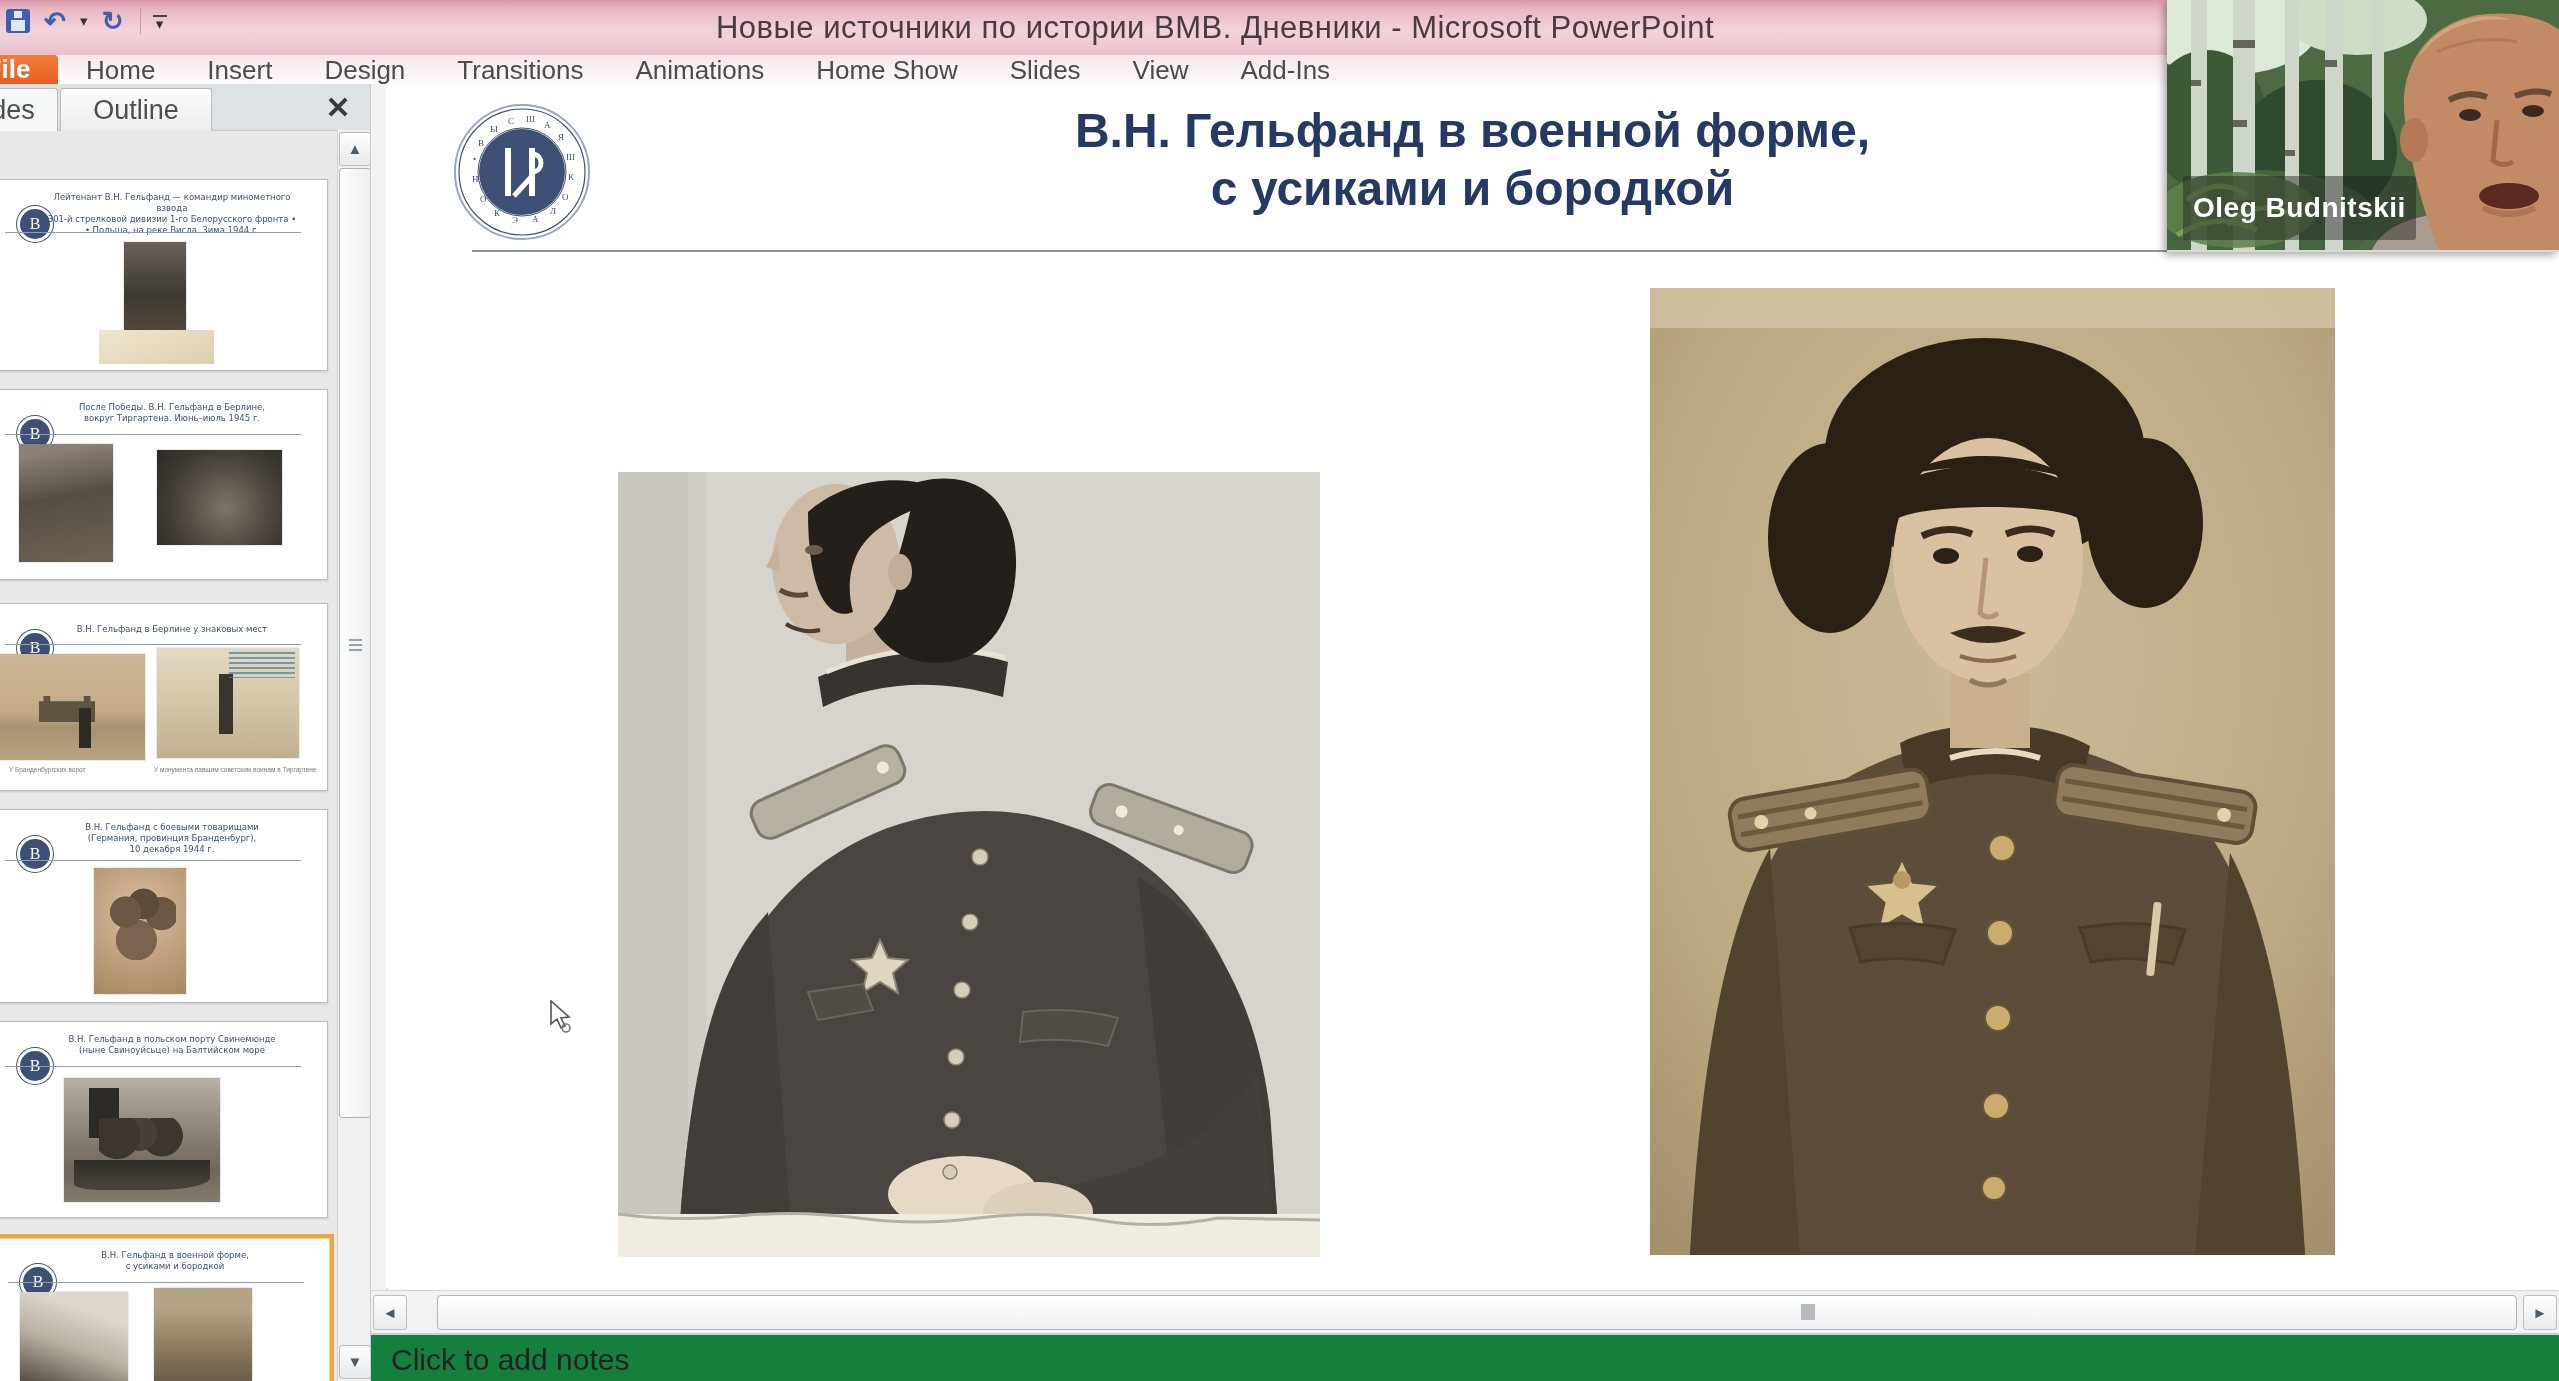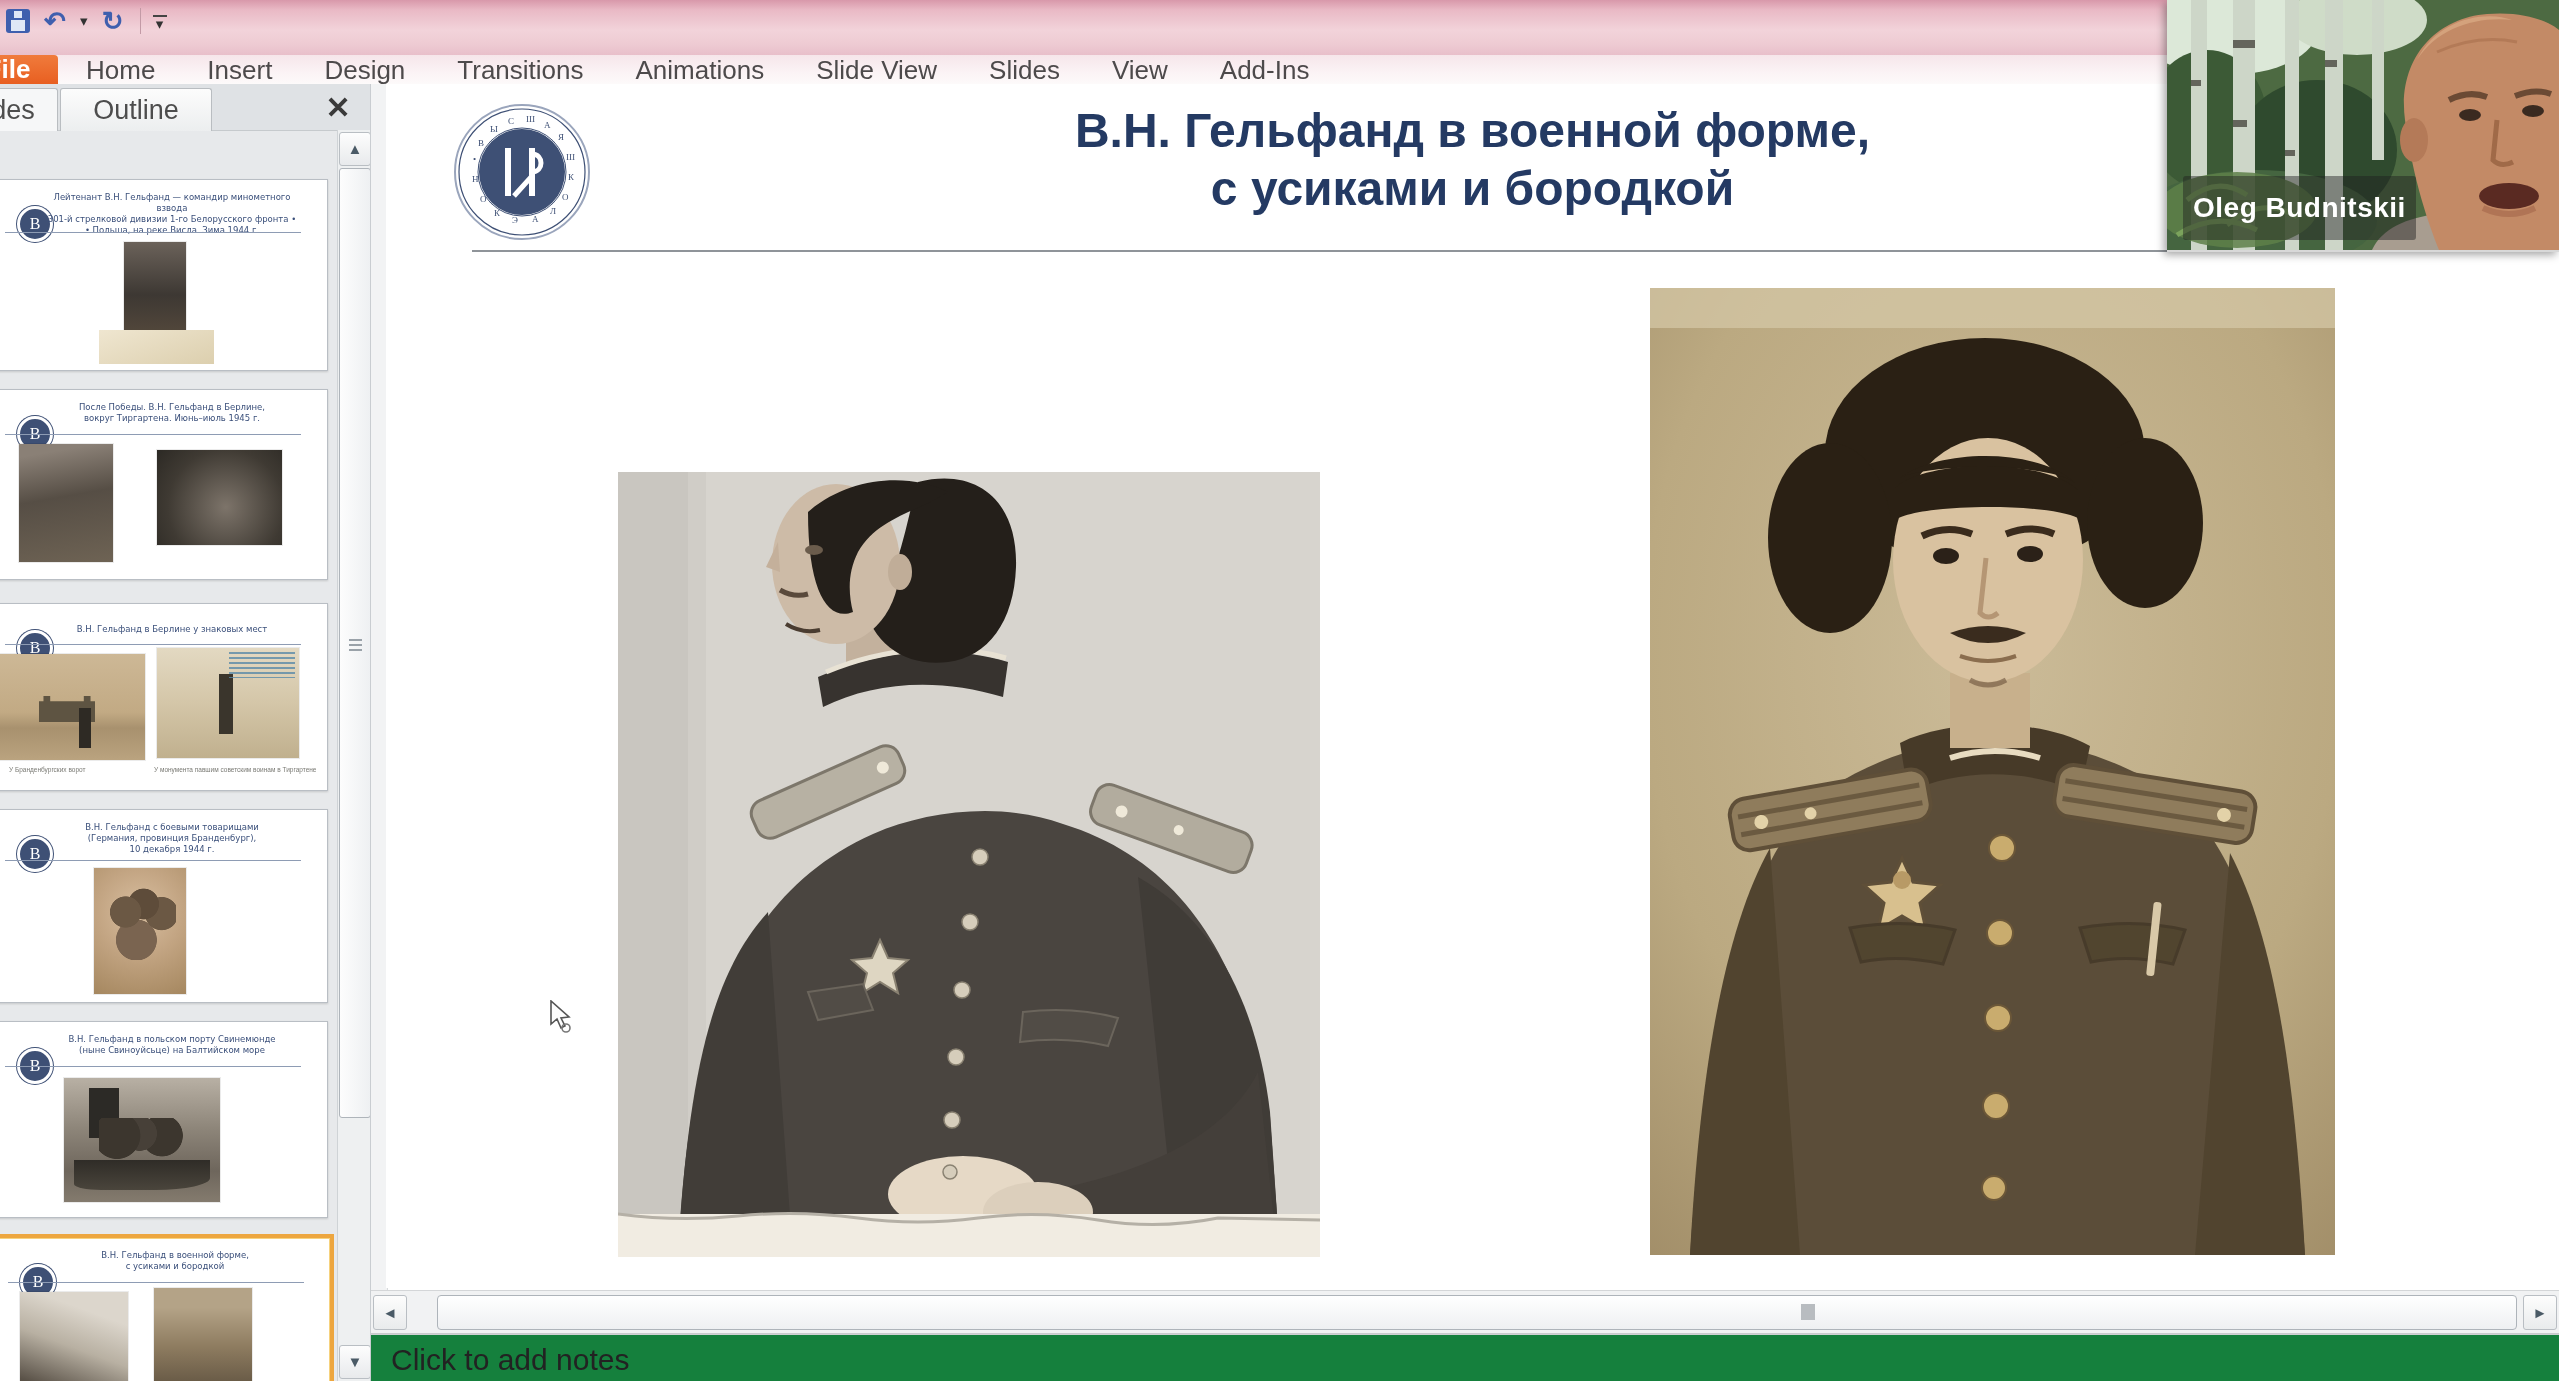--- a/index.html
+++ b/index.html
@@ -114,31 +114,32 @@
     <div class="qat">
       <div class="floppy"></div>
       <div class="icon">↶</div>
       <div class="caret">▾</div>
       <div class="icon">↻</div>
       <div class="qat-sep"></div>
       <div class="qat-more">
         <div class="bar"></div>▾
       </div>
     </div>
+    <div class="window-title">Новые источники по истории ВМВ. Дневники  -  Microsoft PowerPoint</div>
   </div>
 
   <div class="tabrow">
     <div class="file-tab">File</div>
     <div class="tabs">
       <div class="rtab">Home</div>
       <div class="rtab">Insert</div>
       <div class="rtab">Design</div>
       <div class="rtab">Transitions</div>
       <div class="rtab">Animations</div>
-      <div class="rtab">Slide View</div>
+      <div class="rtab">Home Show</div>
       <div class="rtab">Slides</div>
       <div class="rtab">View</div>
       <div class="rtab">Add-Ins</div>
     </div>
   </div>
 
   <div class="left-panel">
     <div class="panel-tabs">
       <div class="ptab slides">Slides</div>
       <div class="ptab outline">Outline</div>

